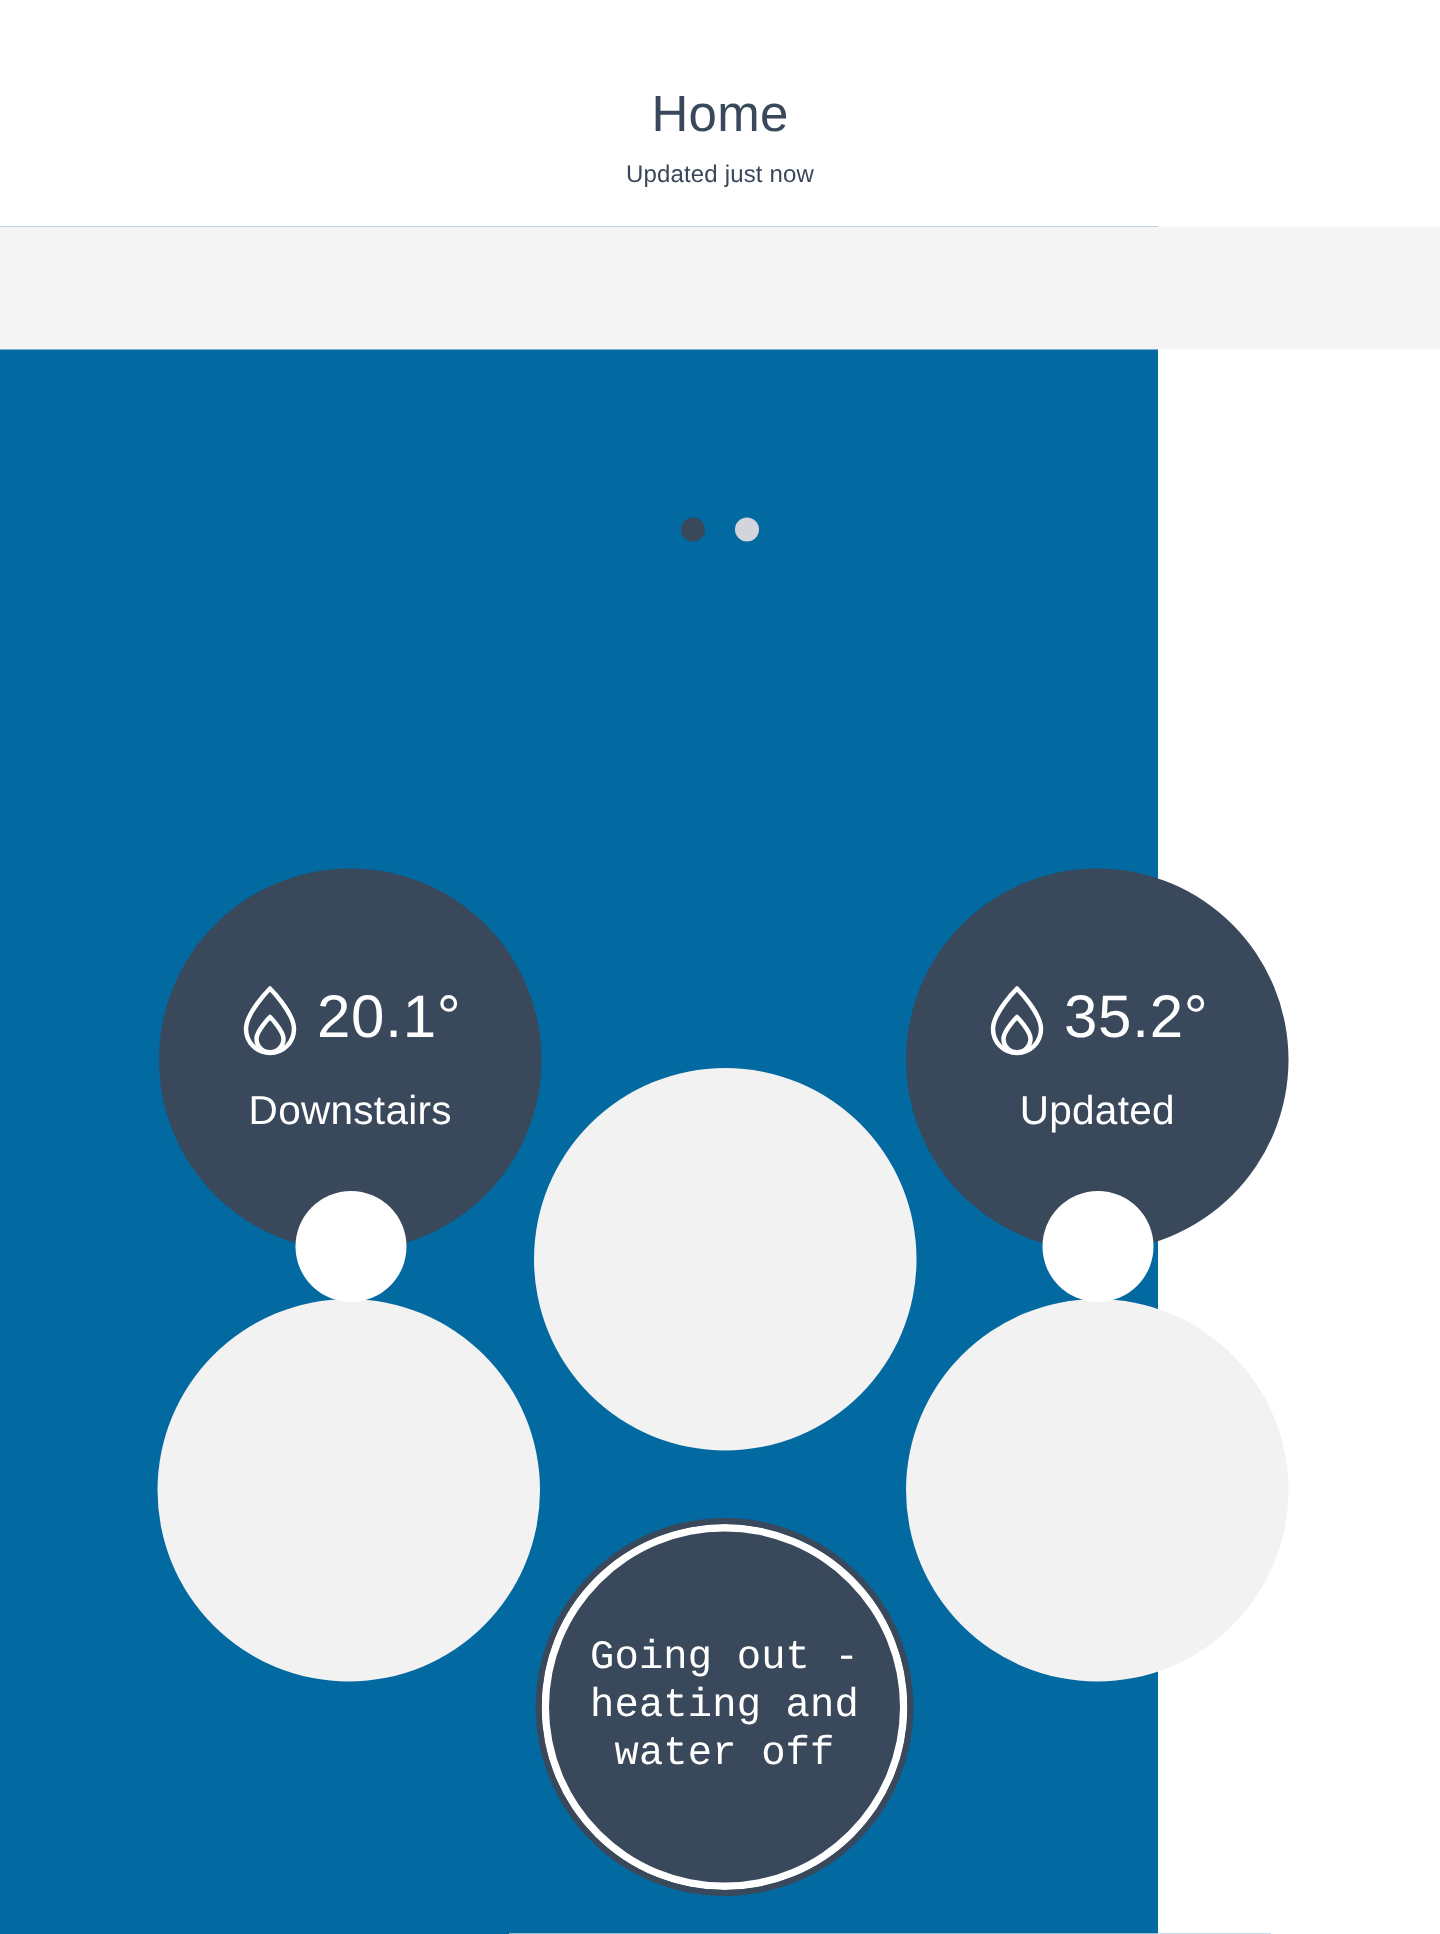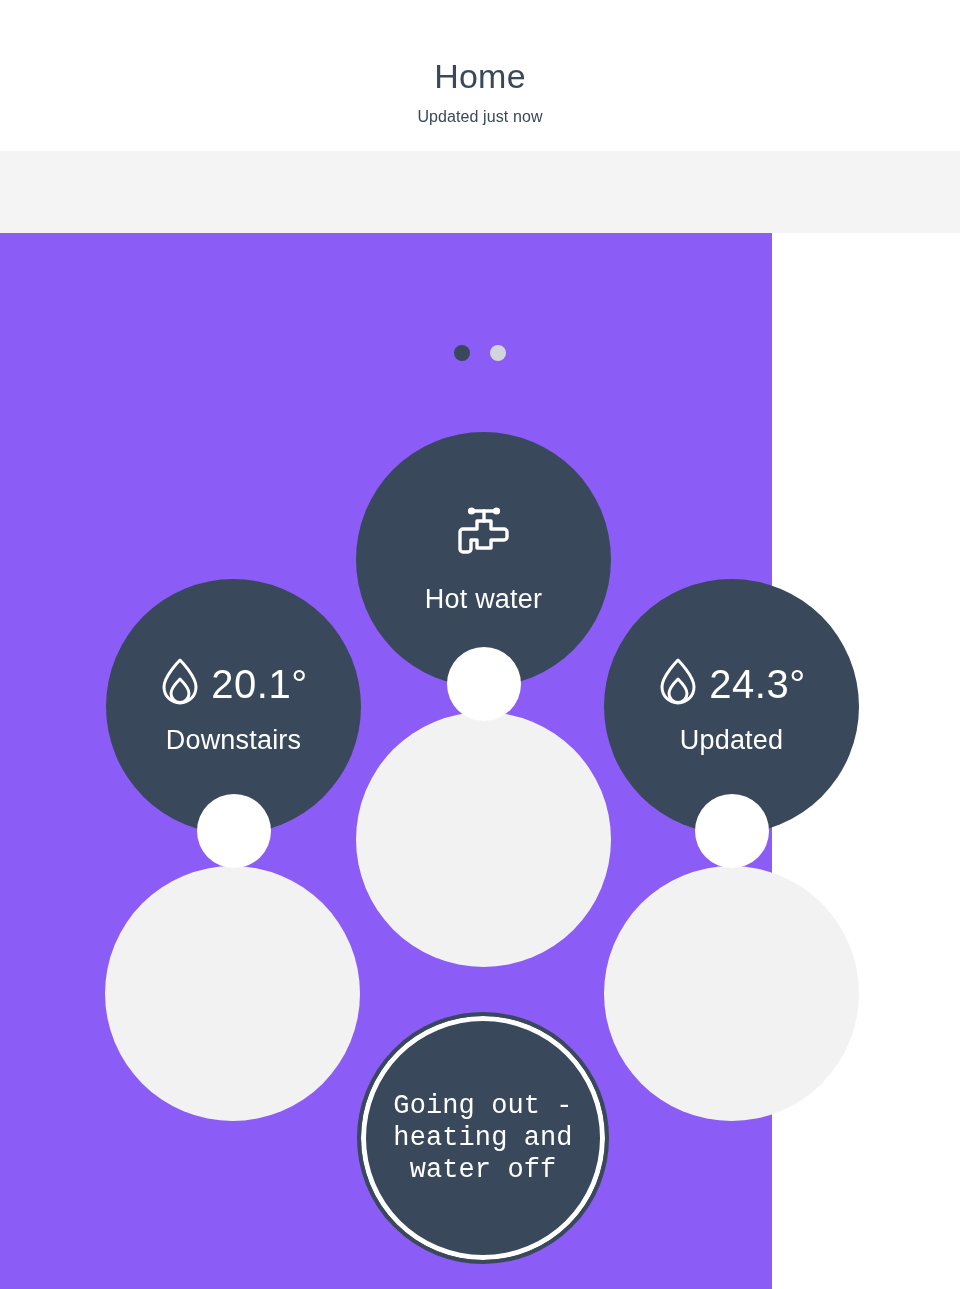--- a/index.html
+++ b/index.html
@@ -9,21 +9,21 @@
     height: 1289px;
     background: #ffffff;
     font-family: "Liberation Sans", sans-serif;
     overflow: hidden;
   }
 
   #app {
     position: relative;
     width: 772px;
     height: 1289px;
-    background: #8b5cf6;
+    background: #0369a1;
   }
 
   
   .header {
     position: absolute;
     top: 0; left: 0;
     width: 960px;
     height: 151px;
     background: #ffffff;
     display: flex;
@@ -112,21 +112,20 @@
     bottom: -34px;
   }
 
   .tile.placeholder {
     background: #f2f2f2;
   }
 
   
   .tile-row {
     display: flex;
-    align-items: center;
     justify-content: center;
     gap: 10px;
   }
   .temp {
     font-size: 40px;
     font-weight: 400;
     letter-spacing: .5px;
     line-height: 44px;
   }
   .tile-label {
@@ -182,36 +181,20 @@
     <div class="dot active"></div>
     <div class="dot"></div>
   </div>
 
   <div class="rosette">
 
     <div class="tile placeholder" style="left:105px; top:866px;"></div>
     <div class="tile placeholder" style="left:356px; top:712px;"></div>
     <div class="tile placeholder" style="left:604px; top:866px;"></div>
 
-    <div class="tile dark" style="left:356px; top:432px;">
-      <span class="tap-icon">
-        <svg width="56" height="52" viewBox="0 0 56 52" fill="none" stroke="#ffffff" stroke-width="3.4" stroke-linecap="round" stroke-linejoin="round">
-
-          <line x1="17" y1="7" x2="39" y2="7"></line>
-          <circle cx="15.5" cy="7" r="3.6" fill="#ffffff" stroke="none"></circle>
-          <circle cx="40.5" cy="7" r="3.6" fill="#ffffff" stroke="none"></circle>
-
-          <line x1="28" y1="7" x2="28" y2="17"></line>
-
-          <path d="M21 17 h14 v8 h13 a3 3 0 0 1 3 3 v5 a3 3 0 0 1 -3 3 h-13 v8 h-14 v-8 h-6 v9 a3 3 0 0 1 -3 3 h-5 a3 3 0 0 1 -3 -3 v-17 a3 3 0 0 1 3 -3 h14 z"></path>
-        </svg>
-      </span>
-      <div class="tile-label hw">Hot water</div>
-      <div class="notch"></div>
-    </div>
 
     <div class="tile dark" style="left:106px; top:579px;">
       <div class="tile-row">
         <span class="flame-icon">
           <svg width="42" height="50" viewBox="0 0 42 50" fill="none" stroke="#ffffff" stroke-width="3" stroke-linejoin="round">
             <path d="M21 3 C21 3 5 19 5 30 a16 16 0 0 0 32 0 C37 19 21 3 21 3 Z"></path>
             <path d="M21 22 C21 22 12 31 12 36.5 a9 9 0 0 0 18 0 C30 31 21 22 21 22 Z"></path>
           </svg>
         </span>
         <span class="temp">20.1°</span>
@@ -221,21 +204,21 @@
     </div>
 
     <div class="tile dark" style="left:604px; top:579px;">
       <div class="tile-row">
         <span class="flame-icon">
           <svg width="42" height="50" viewBox="0 0 42 50" fill="none" stroke="#ffffff" stroke-width="3" stroke-linejoin="round">
             <path d="M21 3 C21 3 5 19 5 30 a16 16 0 0 0 32 0 C37 19 21 3 21 3 Z"></path>
             <path d="M21 22 C21 22 12 31 12 36.5 a9 9 0 0 0 18 0 C30 31 21 22 21 22 Z"></path>
           </svg>
         </span>
-        <span class="temp">24.3°</span>
+        <span class="temp">35.2°</span>
       </div>
       <div class="tile-label">Updated</div>
       <div class="notch"></div>
     </div>
 
     <div class="going-out" style="left:357px; top:1012px;">
       <div class="going-out-label">Going out -
 heating and
 water off</div>
     </div>

